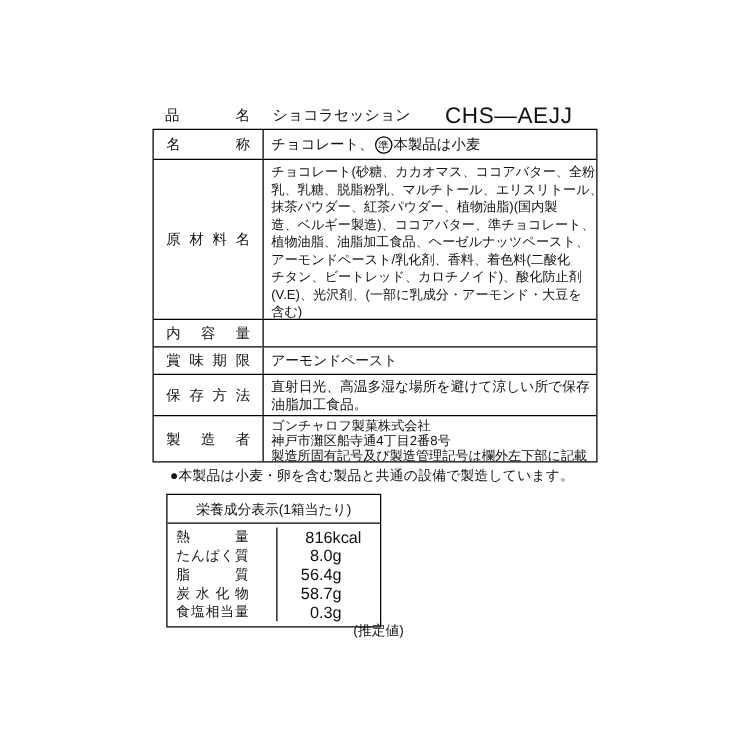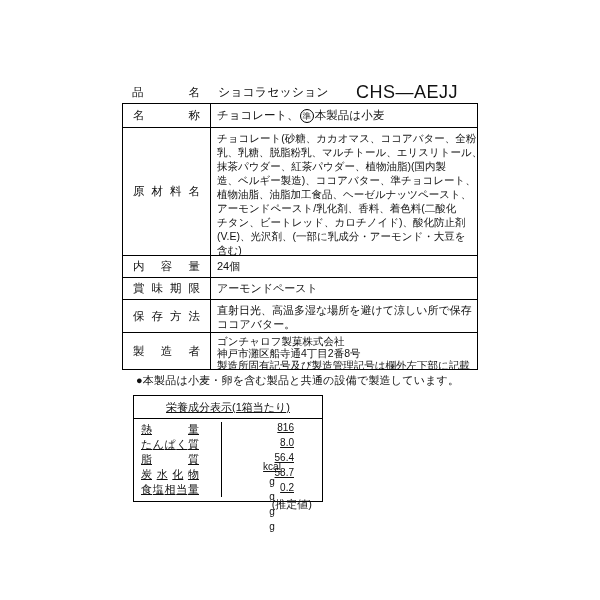--- a/index.html
+++ b/index.html
@@ -59,40 +59,40 @@
   .meisho-line{display:flex;align-items:flex-end;font-size:11.5px;}
 
   
   .note{
     position:absolute;left:136px;top:373px;width:380px;
     font-size:11px;letter-spacing:.2px;
   }
 
   
   .nutri-table{
-    position:absolute;left:133px;top:395px;width:190px;
-    box-sizing:border-box;border:1.5px solid #000;text-decoration:underline;
+    position:absolute;left:133px;top:395px;width:172px;
+    box-sizing:border-box;border:1.5px solid #000;
   }
   .nutri-header{
     height:22px;border-bottom:1.5px solid #000;
     display:flex;align-items:center;justify-content:center;
     font-size:11px;
   }
   .nutri-body{display:flex;padding:3px 0 4px 0;}
   .nutri-labels{
     width:88px;box-sizing:border-box;border-right:1.5px solid #000;
     padding:0 0 0 7px;
   }
   .nutri-labels .jchars{width:58px;font-size:11px;height:15px;align-items:center;}
   .nutri-values{flex:1;}
-  .nutri-value-row{display:flex;height:15px;align-items:center;font-size:10px;flex-direction:column;}
+  .nutri-value-row{display:flex;height:15px;align-items:flex-start;font-size:13px;}
   .nutri-num{width:44px;text-align:right;display:inline-block;}
-  .nutri-unit{text-align:left;margin-top:28px;}
+  .nutri-unit{text-align:left;}
   .nutri-footnote{
-    position:absolute;left:122px;top:497px;width:190px;
+    position:absolute;left:133px;top:497px;width:190px;
     text-align:right;font-size:11px;
   }
 </style>
 </head>
 <body>
 
 <div class="sheet">
 
   <div class="title-row">
     <div class="lbl">
@@ -148,23 +148,20 @@
     </div>
 
     <div class="spec-row h-naiyo">
       <div class="spec-label">
         <span class="jchars">
             <span>内</span>
             <span>容</span>
             <span>量</span>
           </span>
       </div>
-      <div class="spec-value">
-        <span>24個</span>
-      </div>
     </div>
 
     <div class="spec-row h-shomi">
       <div class="spec-label">
         <span class="jchars">
             <span>賞</span>
             <span>味</span>
             <span>期</span>
             <span>限</span>
           </span>
@@ -178,21 +175,21 @@
       <div class="spec-label">
         <span class="jchars">
             <span>保</span>
             <span>存</span>
             <span>方</span>
             <span>法</span>
           </span>
       </div>
       <div class="spec-value">
         <span class="pre lh14">直射日光、高温多湿な場所を避けて涼しい所で保存
-ココアバター。</span>
+油脂加工食品。</span>
       </div>
     </div>
 
     <div class="spec-row h-seizo">
       <div class="spec-label">
         <span class="jchars">
             <span>製</span>
             <span>造</span>
             <span>者</span>
           </span>
@@ -252,21 +249,21 @@
         </div>
         <div class="nutri-value-row">
           <span class="nutri-num">56.4</span>
             <span class="nutri-unit">g</span>
         </div>
         <div class="nutri-value-row">
           <span class="nutri-num">58.7</span>
             <span class="nutri-unit">g</span>
         </div>
         <div class="nutri-value-row">
-          <span class="nutri-num">0.2</span>
+          <span class="nutri-num">0.3</span>
             <span class="nutri-unit">g</span>
         </div>
       </div>
     </div>
   </div>
 
   <div class="nutri-footnote">(推定値)</div>
 
 </div>
 

